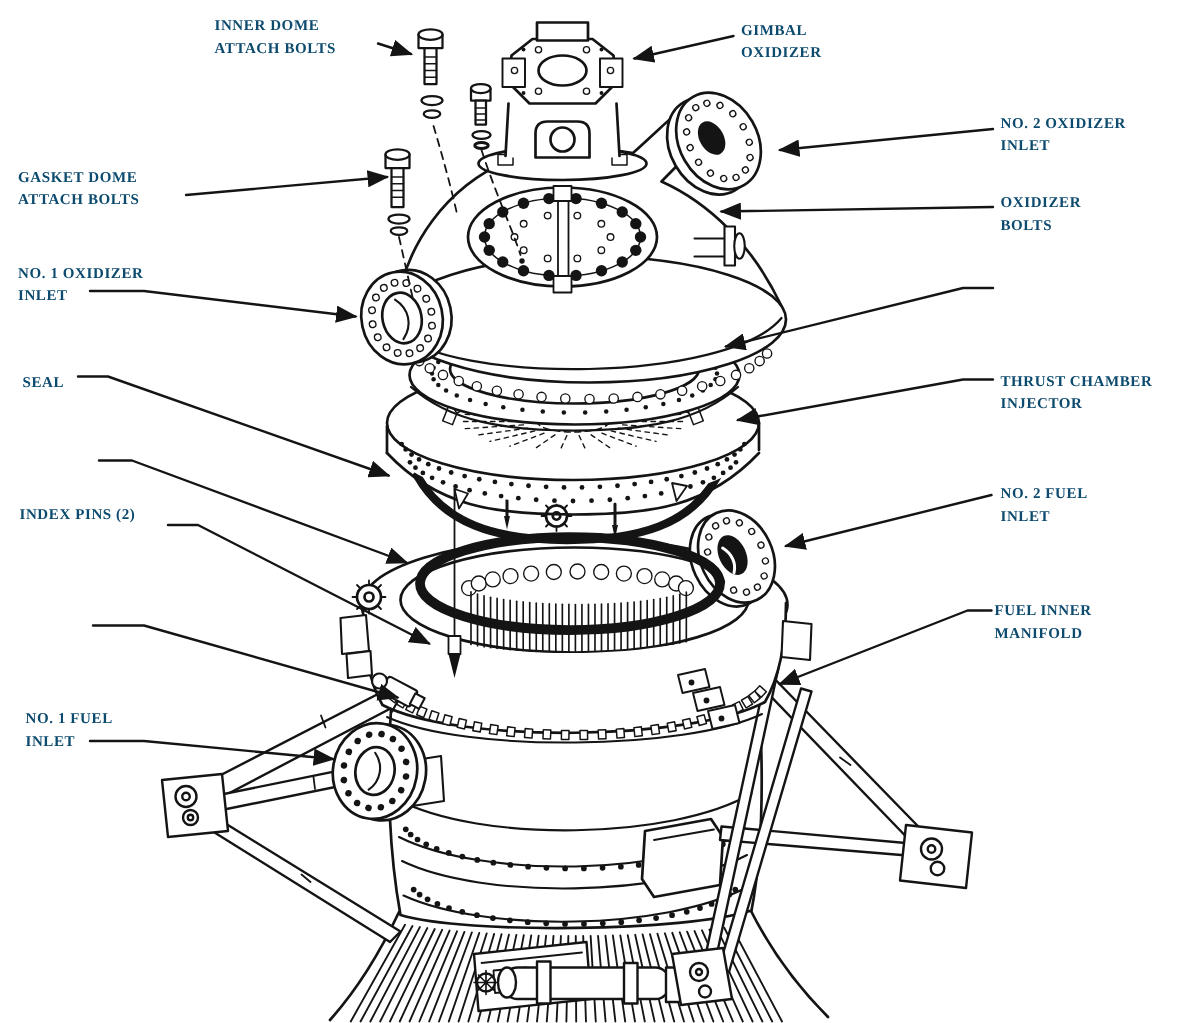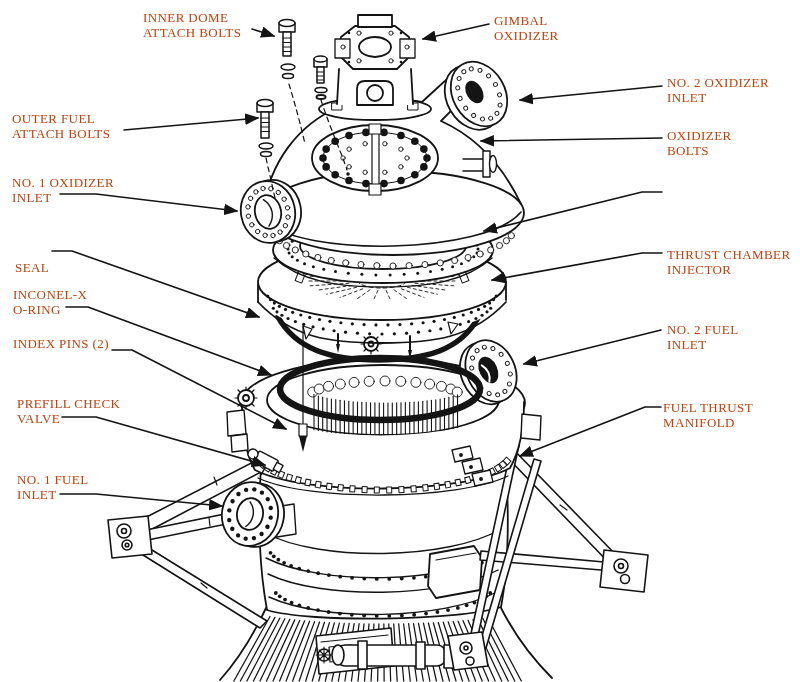--- a/index.html
+++ b/index.html
@@ -1,20 +1,20 @@
 <!DOCTYPE html>
 <html><head>
 <meta charset="utf-8">
 <style>
   html,body{margin:0;padding:0;background:#fff;}
   .stage{position:relative;width:800px;height:682px;background:#fff;overflow:hidden;
          font-family:"Liberation Serif",serif;}
   .stage svg{position:absolute;left:0;top:0;}
-  .lbl{position:absolute;font-weight:normal;font-size:13px;line-height:15px;
-       color:#c2410c;letter-spacing:.4px;white-space:nowrap;}
+  .lbl{position:absolute;font-weight:bold;font-size:10px;line-height:15px;
+       color:#0c4a6e;letter-spacing:.4px;white-space:nowrap;}
   .lbl span{display:block;}
 </style>
 </head>
 <body>
 
 <div class="stage">
 
 <svg width="800" height="682" viewBox="0 0 800 682">
   <defs>
     <marker id="arr" viewBox="0 0 10 8" refX="9" refY="4" markerWidth="9" markerHeight="7.2" orient="auto">
@@ -785,55 +785,47 @@
     </div>
 <div class="lbl" style="left:494px;top:13px">
       <span>GIMBAL</span>
       <span>OXIDIZER</span>
     </div>
 <div class="lbl" style="left:667px;top:75px">
       <span>NO. 2 OXIDIZER</span>
       <span>INLET</span>
     </div>
 <div class="lbl" style="left:12px;top:111px">
-      <span>OUTER FUEL</span>
+      <span>GASKET DOME</span>
       <span>ATTACH BOLTS</span>
     </div>
 <div class="lbl" style="left:667px;top:128px">
       <span>OXIDIZER</span>
       <span>BOLTS</span>
     </div>
 <div class="lbl" style="left:12px;top:175px">
       <span>NO. 1 OXIDIZER</span>
       <span>INLET</span>
     </div>
-<div class="lbl" style="left:15px;top:260px">
+<div class="lbl" style="left:15px;top:248px">
       <span>SEAL</span>
     </div>
 <div class="lbl" style="left:667px;top:247px">
       <span>THRUST CHAMBER</span>
       <span>INJECTOR</span>
     </div>
-<div class="lbl" style="left:13px;top:287px">
-      <span>INCONEL-X</span>
-      <span>O-RING</span>
-    </div>
 <div class="lbl" style="left:667px;top:322px">
       <span>NO. 2 FUEL</span>
       <span>INLET</span>
     </div>
 <div class="lbl" style="left:13px;top:336px">
       <span>INDEX PINS (2)</span>
     </div>
-<div class="lbl" style="left:17px;top:396px">
-      <span>PREFILL CHECK</span>
-      <span>VALVE</span>
-    </div>
 <div class="lbl" style="left:663px;top:400px">
-      <span>FUEL THRUST</span>
+      <span>FUEL INNER</span>
       <span>MANIFOLD</span>
     </div>
 <div class="lbl" style="left:17px;top:472px">
       <span>NO. 1 FUEL</span>
       <span>INLET</span>
     </div>
 
 </div>
 
 </body></html>

